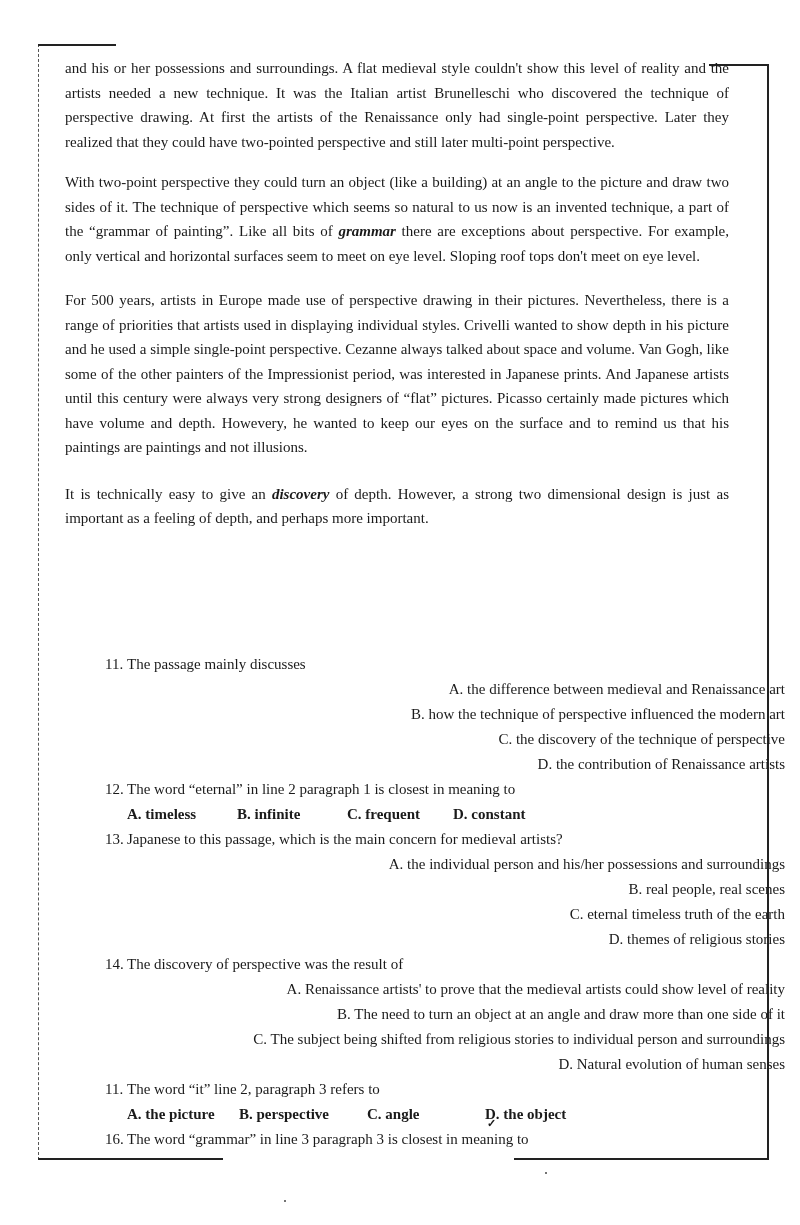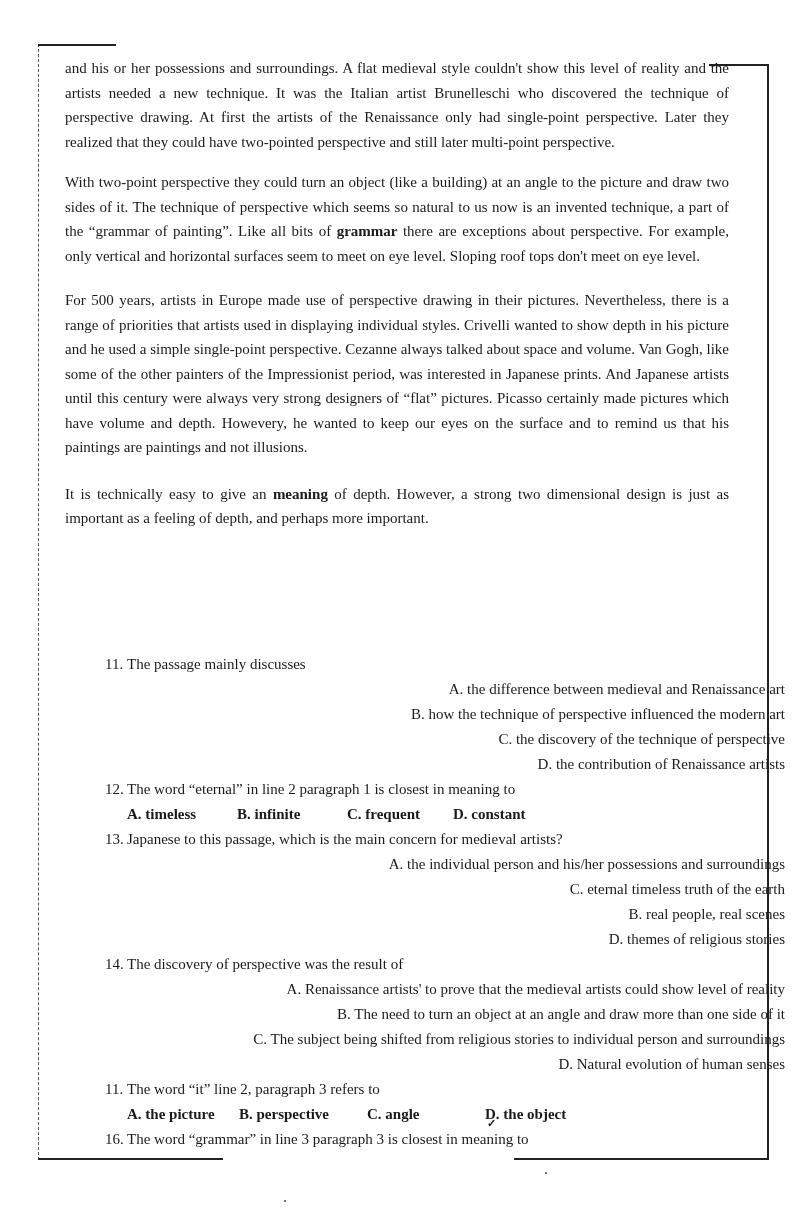--- a/index.html
+++ b/index.html
@@ -21,42 +21,42 @@
   .content { position: absolute; left: 65px; top: 56px; width: 664px; }
   .para { font-size: 15px; line-height: 24.5px; text-align: justify; margin: 0; }
   .para + .para { margin-top: 18px; }
   .questions { position: absolute; left: 76px; top: 652px; width: 680px; margin-left: 29px; }
   .q { font-size: 15px; line-height: 25px; margin: 0; }
   .q-stem { display: block; }
   .q-num { display: inline-block; width: 22px; }
   .opt { display: block; padding-left: 28px; text-align: right; }
   .opt-row { display: block; padding-left: 22px; }
   .opt-inline { display: inline-block; font-weight: bold; }
-  .bold { font-weight: bold; }
+  .bold { font-weight: bold; font-style: italic; }
   .answer-mark { position: relative; text-align: center; }
   .answer-mark::after { content: "✓"; position: absolute; left: 2px; top: 9px; font-size: 11px; }
   .dot { position: absolute; width: 2px; height: 2px; background: #444; border-radius: 1px; }
 </style>
 </head>
 <body>
 
 <div class="frame">
   <div class="border-left"></div>
   <div class="border-right"></div>
   <div class="border-top-left"></div>
   <div class="border-top-right"></div>
   <div class="border-bottom-left"></div>
   <div class="border-bottom-right"></div>
 </div>
 
 <div class="content">
   <p class="para">and his or her possessions and surroundings. A flat medieval style couldn't show this level of reality and the artists needed a new technique. It was the Italian artist Brunelleschi who discovered the technique of perspective drawing. At first the artists of the Renaissance only had single-point perspective. Later they realized that they could have two-pointed perspective and still later multi-point perspective.</p>
   <p class="para" style="margin-top:16px"><span>With two-point perspective they could turn an object (like a building) at an angle to the picture and draw two sides of it. The technique of perspective which seems so natural to us now is an invented technique, a part of the “grammar of painting”. Like all bits of </span><span class="bold">grammar</span><span> there are exceptions about perspective. For example, only vertical and horizontal surfaces seem to meet on eye level. Sloping roof tops don't meet on eye level.</span></p>
   <p class="para" style="margin-top:20px">For 500 years, artists in Europe made use of perspective drawing in their pictures. Nevertheless, there is a range of priorities that artists used in displaying individual styles. Crivelli wanted to show depth in his picture and he used a simple single-point perspective. Cezanne always talked about space and volume. Van Gogh, like some of the other painters of the Impressionist period, was interested in Japanese prints. And Japanese artists until this century were always very strong designers of “flat” pictures. Picasso certainly made pictures which have volume and depth. Howevery, he wanted to keep our eyes on the surface and to remind us that his paintings are paintings and not illusions.</p>
-  <p class="para" style="margin-top:22px"><span>It is technically easy to give an </span><span class="bold">meaning</span><span> of depth. However, a strong two dimensional design is just as important as a feeling of depth, and perhaps more important.</span></p>
+  <p class="para" style="margin-top:22px"><span>It is technically easy to give an </span><span class="bold">discovery</span><span> of depth. However, a strong two dimensional design is just as important as a feeling of depth, and perhaps more important.</span></p>
 </div>
 
 <div class="questions">
 
   <div class="q">
     <span class="q-stem"><span class="q-num">11.</span><span>The passage mainly discusses</span></span>
     <span class="opt">A. the difference between medieval and Renaissance art</span>
     <span class="opt">B. how the technique of perspective influenced the modern art</span>
     <span class="opt">C. the discovery of the technique of perspective</span>
     <span class="opt">D. the contribution of Renaissance artists</span>
@@ -65,22 +65,22 @@
   <div class="q">
     <span class="q-stem"><span class="q-num">12.</span><span>The word “eternal” in line 2 paragraph 1 is closest in meaning to</span></span>
     <span class="opt-row">
       <span class="opt-inline" style="width:110px">A. timeless</span><span class="opt-inline" style="width:110px">B. infinite</span><span class="opt-inline" style="width:106px">C. frequent</span><span class="opt-inline">D. constant</span>
     </span>
   </div>
 
   <div class="q">
     <span class="q-stem"><span class="q-num">13.</span><span>Japanese to this passage, which is the main concern for medieval artists?</span></span>
     <span class="opt">A. the individual person and his/her possessions and surroundings</span>
+    <span class="opt">B. real people, real scenes</span>
     <span class="opt">C. eternal timeless truth of the earth</span>
-    <span class="opt">B. real people, real scenes</span>
     <span class="opt">D. themes of religious stories</span>
   </div>
 
   <div class="q">
     <span class="q-stem"><span class="q-num">14.</span><span>The discovery of perspective was the result of</span></span>
     <span class="opt">A. Renaissance artists' to prove that the medieval artists could show level of reality</span>
     <span class="opt">B. The need to turn an object at an angle and draw more than one side of it</span>
     <span class="opt">C. The subject being shifted from religious stories to individual person and surroundings</span>
     <span class="opt">D. Natural evolution of human senses</span>
   </div>

